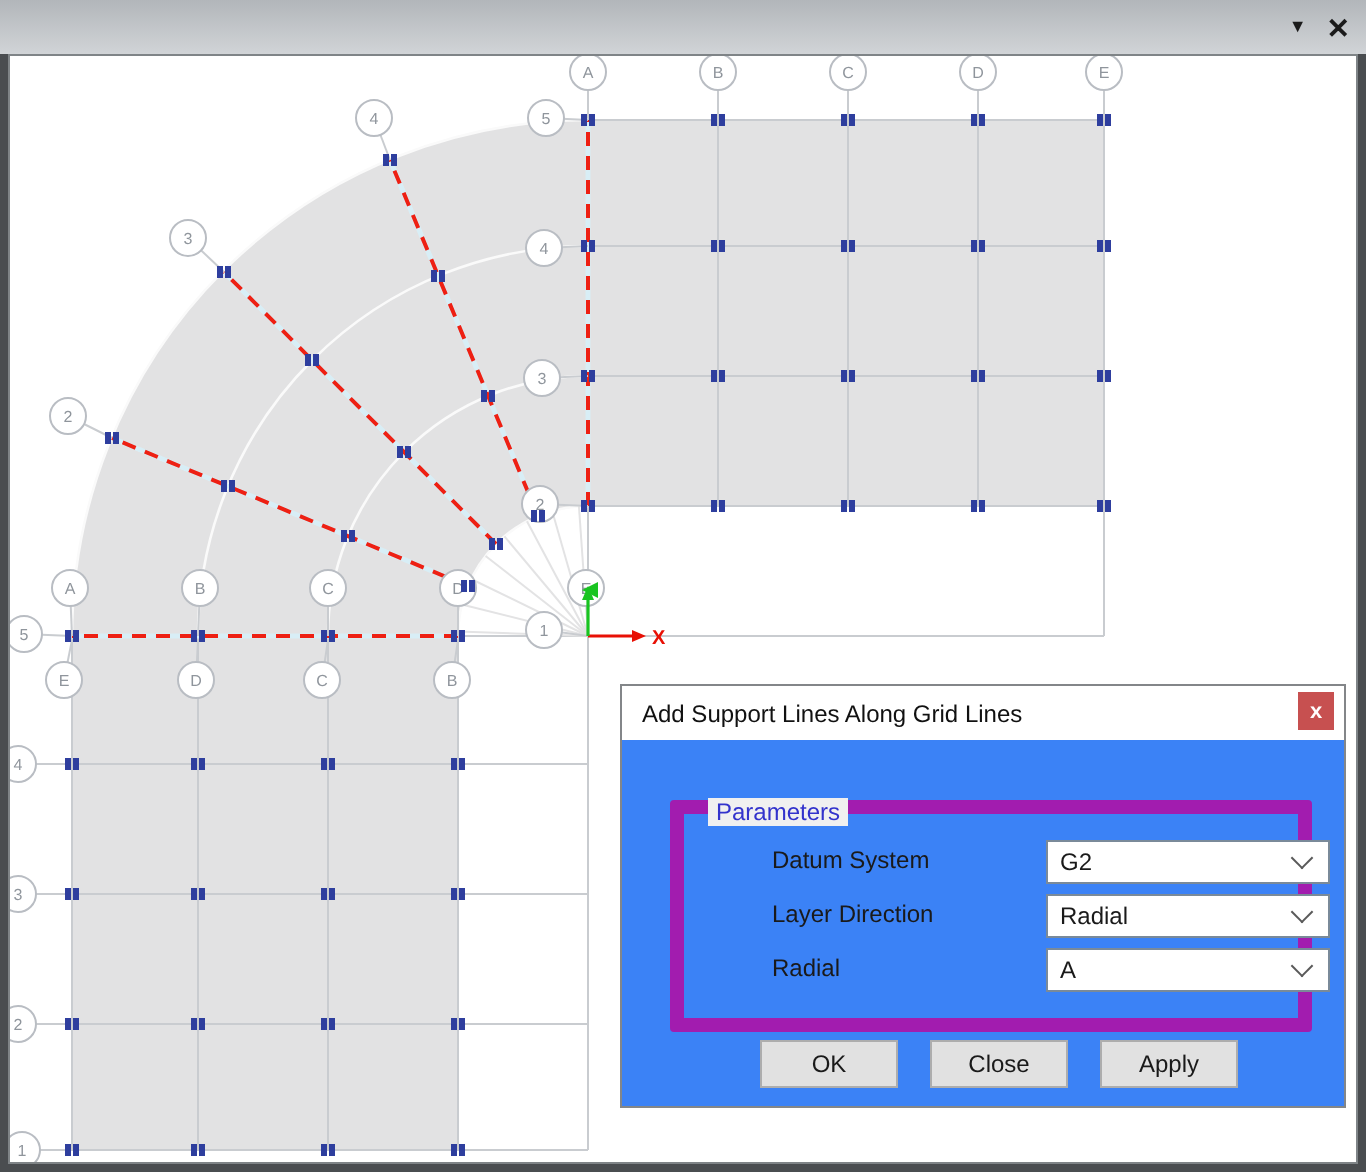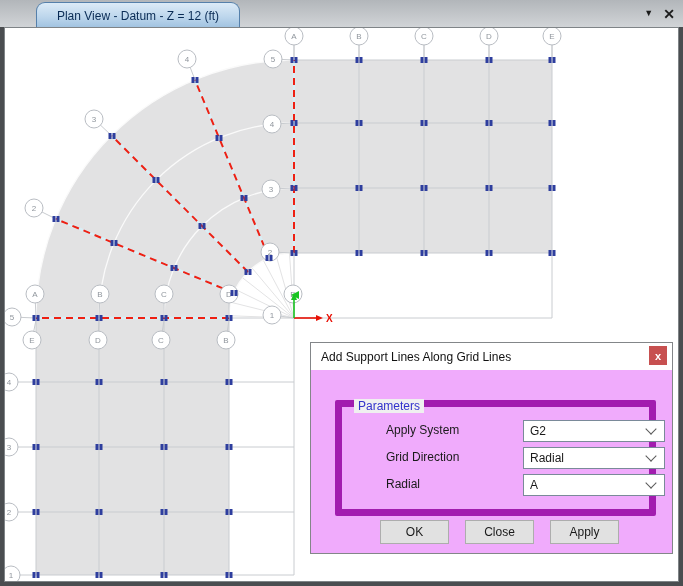--- a/index.html
+++ b/index.html
@@ -28,21 +28,21 @@
   .btn-close{font-size:14px;font-weight:bold;}
   
   .view{
     position:absolute;left:4px;top:27px;width:673px;height:553px;
     background:#ffffff;border:1px solid #7f8487;
   }
   .view svg{position:absolute;left:0;top:0;}
   
   .dialog{
     position:absolute;left:305px;top:314px;width:361px;height:210px;
-    background:#f0abfc;border:1px solid #838689;z-index:10;
+    background:#3b82f6;border:1px solid #838689;z-index:10;
     font-size:12px;color:#1a1a1a;
   }
   .dialog-titlebar{
     position:absolute;left:0;top:0;width:100%;height:27px;background:#ffffff;
     display:flex;align-items:center;
   }
   .dialog-title{padding-left:10px;font-size:12px;color:#111;}
   .dialog-close{
     position:absolute;top:3px;right:5px;width:18px;height:19px;
     background:#c75050;color:#fff;font-size:11px;font-weight:bold;
@@ -71,23 +71,20 @@
   .dlg-btn{
     position:absolute;width:67px;height:22px;background:#e1e1e1;border:1px solid #adadad;
     font-size:12px;color:#1a1a1a;display:flex;align-items:center;justify-content:center;cursor:default;text-align:right;
   }
   .btn-ok{left:69px;} .btn-close2{left:154px;} .btn-apply{left:239px;}
 </style>
 </head>
 <body>
 
 <div class="titlebar">
-  <div class="view-tab">
-    <span>Plan View - Datum - Z = 12 (ft)</span>
-  </div>
   <div class="win-btns">
     <span class="win-btn btn-drop">▼</span>
     <span class="win-btn btn-close">✕</span>
   </div>
 </div>
 
 <div class="view">
   <svg id="plan-svg" width="673" height="553" viewBox="0 0 673 553">
       <rect x="289" y="32" width="258" height="193" fill="#e2e2e3"></rect>
       <rect x="31" y="290" width="193" height="257" fill="#e2e2e3"></rect>
@@ -335,28 +332,28 @@
       <span class="dialog-title">Add Support Lines Along Grid Lines</span>
     </div>
     <div class="dialog-close">
       <span>x</span>
     </div>
 
     <div class="groupbox">
       <span class="groupbox-label">Parameters</span>
 
       <div class="field-row" style="top:13px;">
-        <span class="field-label">Apply System</span>
+        <span class="field-label">Datum System</span>
         <div class="combo" style="top:0px;align-items:center;">
           <span class="combo-value">G2</span>
           <span class="combo-caret"></span>
         </div>
       </div>
       <div class="field-row" style="top:40px;">
-        <span class="field-label">Grid Direction</span>
+        <span class="field-label">Layer Direction</span>
         <div class="combo" style="top:0px;">
           <span class="combo-value">Radial</span>
           <span class="combo-caret"></span>
         </div>
       </div>
       <div class="field-row" style="top:67px;">
         <span class="field-label">Radial</span>
         <div class="combo" style="top:0px;">
           <span class="combo-value">A</span>
           <span class="combo-caret"></span>

